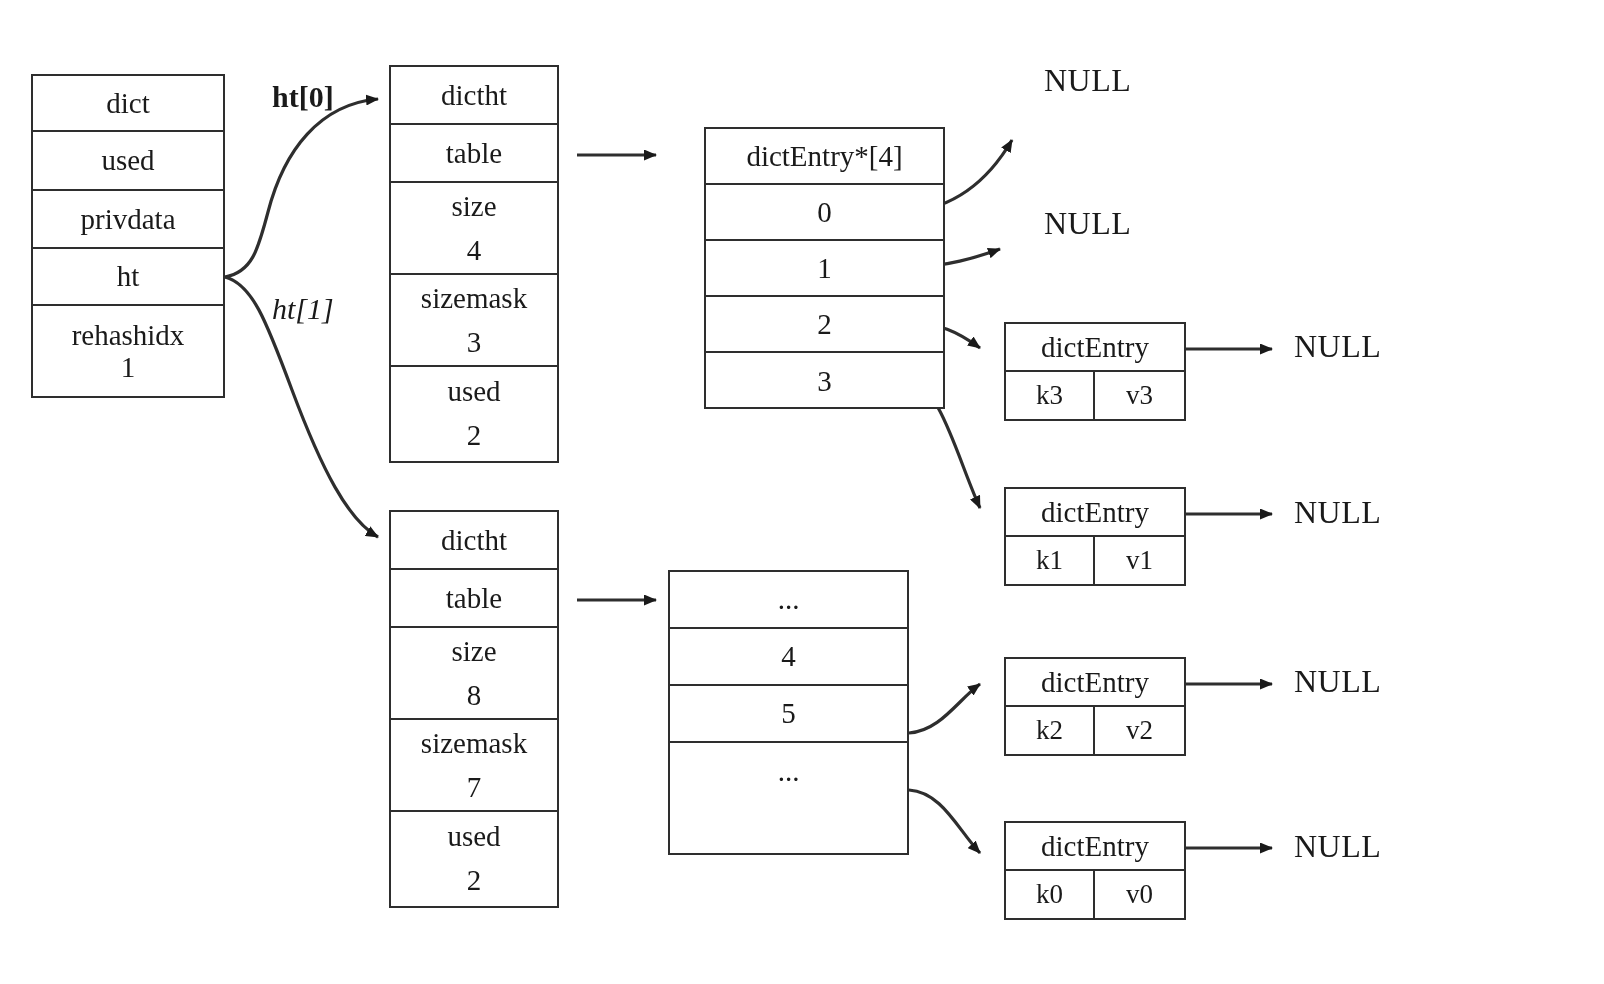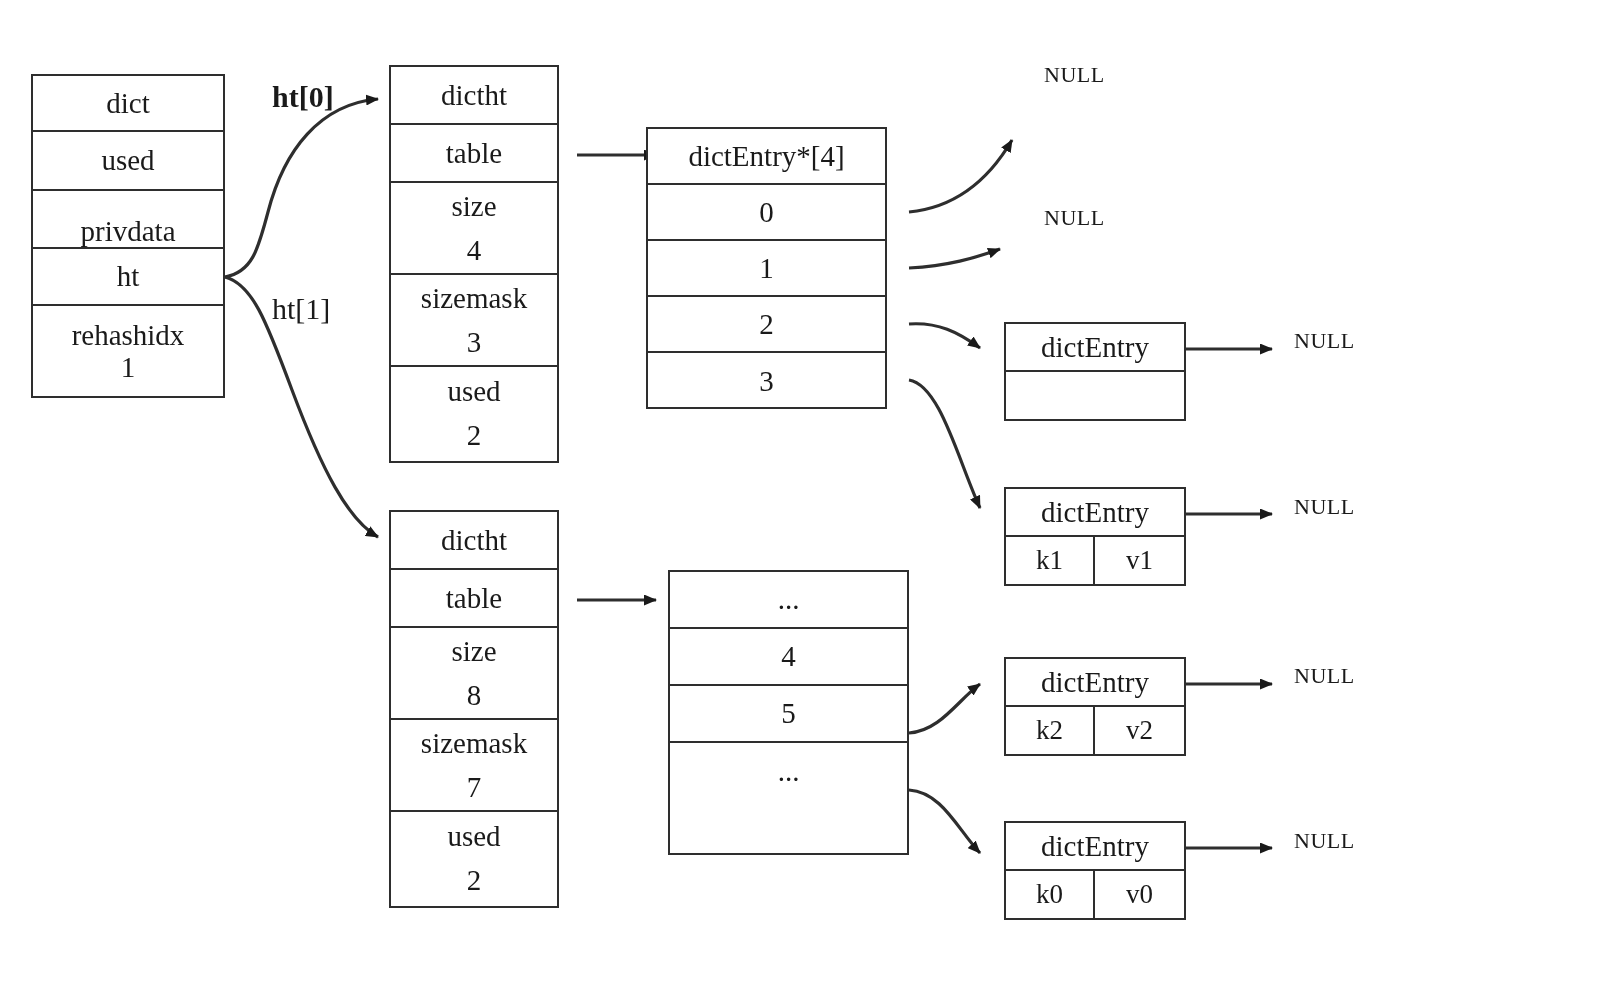--- a/index.html
+++ b/index.html
@@ -47,37 +47,37 @@
     border-bottom: none;
   }
   .row .fname { display: block; }
   .row .fval  { display: block; }
 
   
   #dict-struct { left: 31px; top: 74px; width: 194px; height: 324px; }
   #dict-struct .row { font-size: 29px; }
   #dict-struct .r0 { height: 56px; }
   #dict-struct .r1 { height: 59px; }
-  #dict-struct .r2 { height: 58px; justify-content: flex-end; }
+  #dict-struct .r2 { height: 58px; }
   #dict-struct .r3 { height: 57px; }
   #dict-struct .r4 { height: 90px; }
 
   
   .dictht { width: 170px; }
   .dictht .row { font-size: 29px; }
   .dictht .hdr { height: 58px; }
   .dictht .tbl { height: 58px; }
   .dictht .two { height: 92px; gap: 12px; }
   #dictht0 { left: 389px; top: 65px; height: 398px; }
   #dictht1 { left: 389px; top: 510px; height: 398px; }
 
   
   .ptr-table { width: 241px; }
   .ptr-table .row { font-size: 29px; height: 56px; }
-  #table0 { left: 646px; top: 127px; height: 282px; }
+  #table0 { left: 704px; top: 127px; height: 282px; }
   #table1 { left: 668px; top: 570px; height: 285px; }
   #table1 .row { height: 57px; }
 
   
   .entry { width: 182px; height: 99px; }
   .entry .ename {
     height: 48px;
     border-bottom: 2px solid #2e2e2e;
     display: flex; align-items: center; justify-content: center;
     font-size: 29px;
@@ -101,29 +101,29 @@
   #entry-k2 { left: 1004px; top: 657px; }
   #entry-k0 { left: 1004px; top: 821px; }
 
   
   .label {
     position: absolute;
     font-size: 30px;
     white-space: nowrap;
     z-index: 3;
   }
-  .nullish { font-size: 22px; letter-spacing: 0.5px; }
+  .nullish { font-size: 32px; letter-spacing: 0.5px; }
   #null-top-1  { left: 1044px; top: 62px; }
   #null-top-2  { left: 1044px; top: 205px; }
   #null-e3     { left: 1294px; top: 328px; }
   #null-e1     { left: 1294px; top: 494px; }
   #null-e2     { left: 1294px; top: 663px; }
   #null-e0     { left: 1294px; top: 828px; }
   #lbl-ht0     { left: 272px; top: 80px; font-weight: bold; }
-  #lbl-ht1     { left: 272px; top: 292px; }
+  #lbl-ht1     { left: 272px; top: 292px; font-style: italic; }
 </style>
 </head>
 <body>
 
 <div id="canvas">
 
   <svg id="edges" viewBox="0 0 1604 984" xmlns="http://www.w3.org/2000/svg">
     <defs>
       <marker id="ah" markerWidth="13" markerHeight="11" refX="12" refY="5.5" orient="auto" markerUnits="userSpaceOnUse">
         <path d="M0,0 L13,5.5 L0,11 z" fill="#1a1a1a"></path>
@@ -250,20 +250,24 @@
     <div class="row">
       <span>5</span>
     </div>
     <div class="row">
       <span>...</span>
     </div>
   </div>
 
   <div class="box entry" id="entry-k3">
     <div class="ename">dictEntry</div>
+    <div class="kv">
+      <div class="k">k3</div>
+      <div class="v">v3</div>
+    </div>
   </div>
 
   <div class="box entry" id="entry-k1">
     <div class="ename">dictEntry</div>
     <div class="kv">
       <div class="k">k1</div>
       <div class="v">v1</div>
     </div>
   </div>
 

